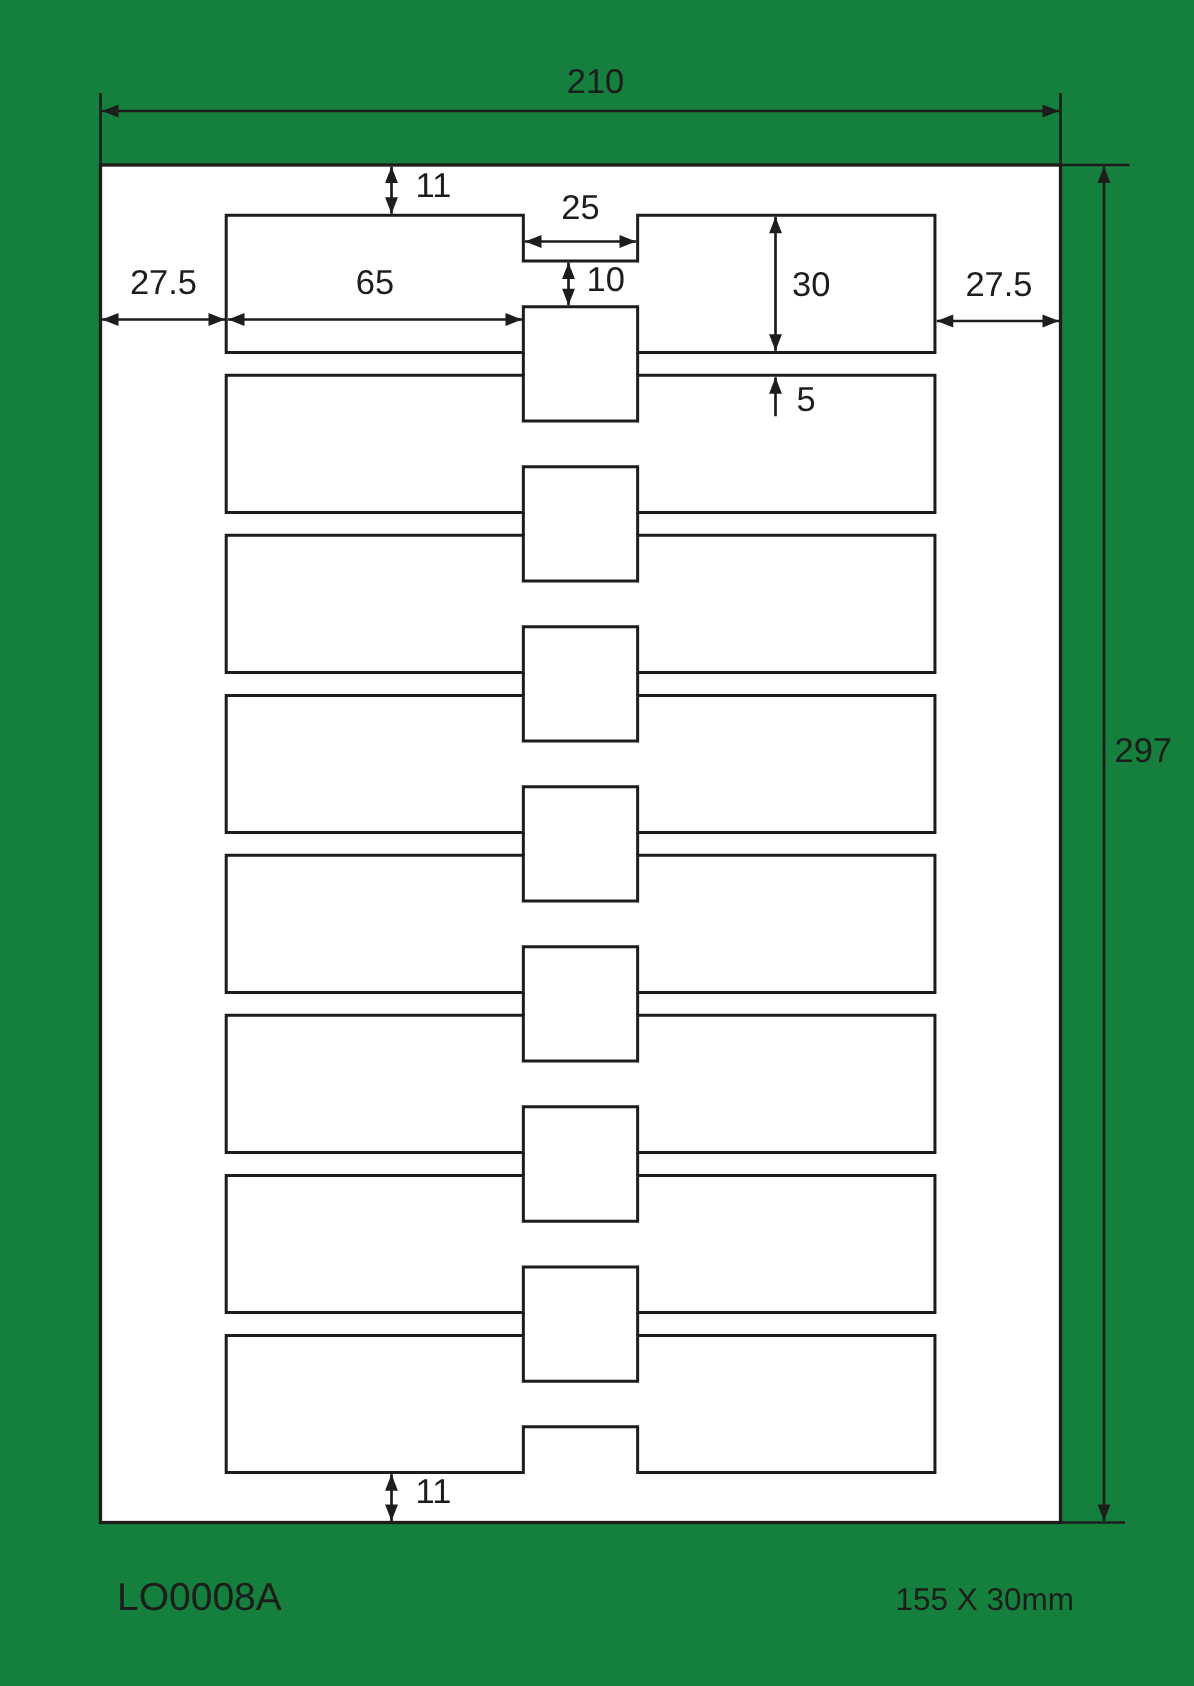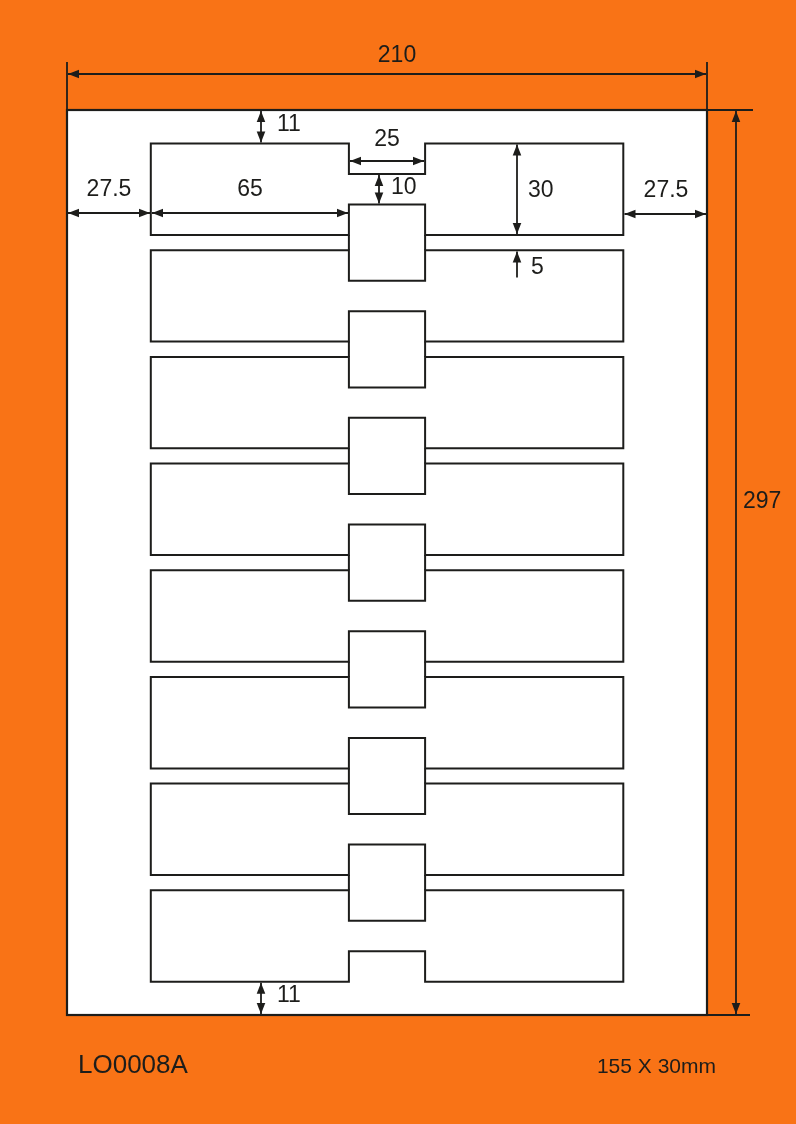--- a/index.html
+++ b/index.html
@@ -4,21 +4,21 @@
 <style>
   html, body {
     margin: 0;
     padding: 0;
     background: #ffffff;
   }
   .canvas {
     position: relative;
     width: 796px;
     height: 1124px;
-    background: #f97316;
+    background: #15803d;
     font-family: "Liberation Sans", sans-serif;
   }
   svg { display: block; }
   .outline {
     fill: #ffffff;
     stroke: #1d1d1b;
     stroke-width: 2.2;
   }
   .cut {
     fill: none;

